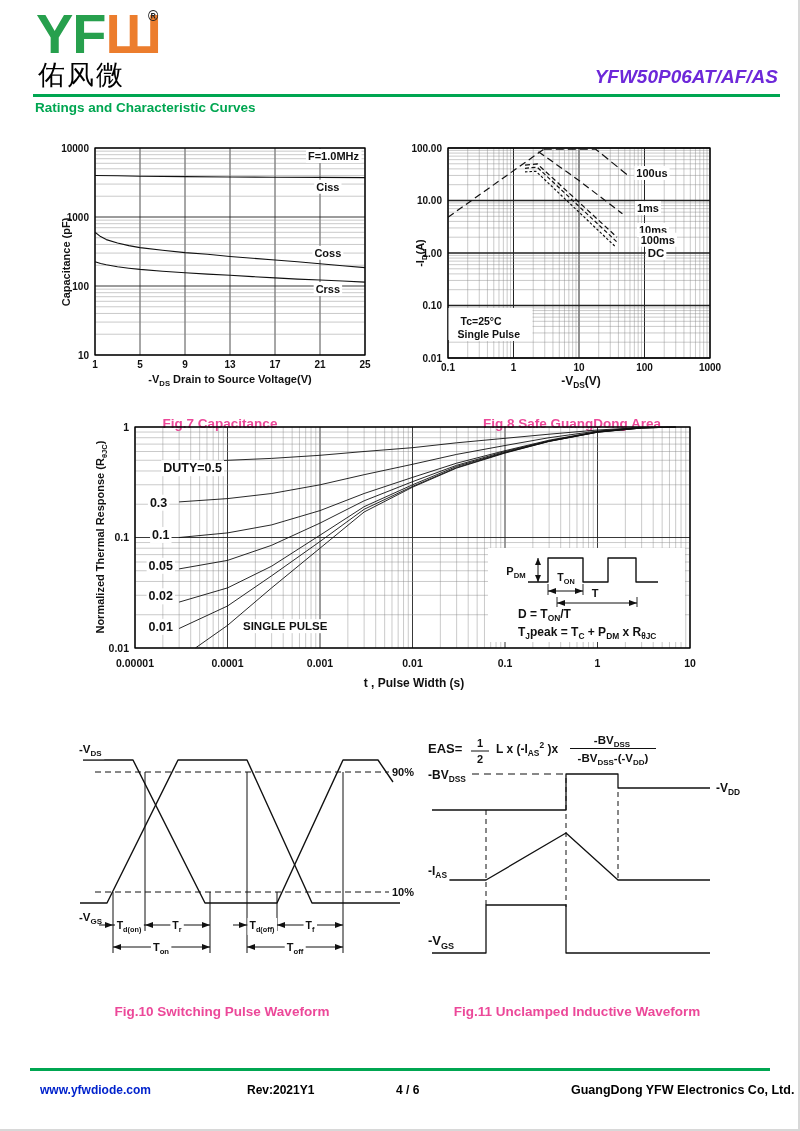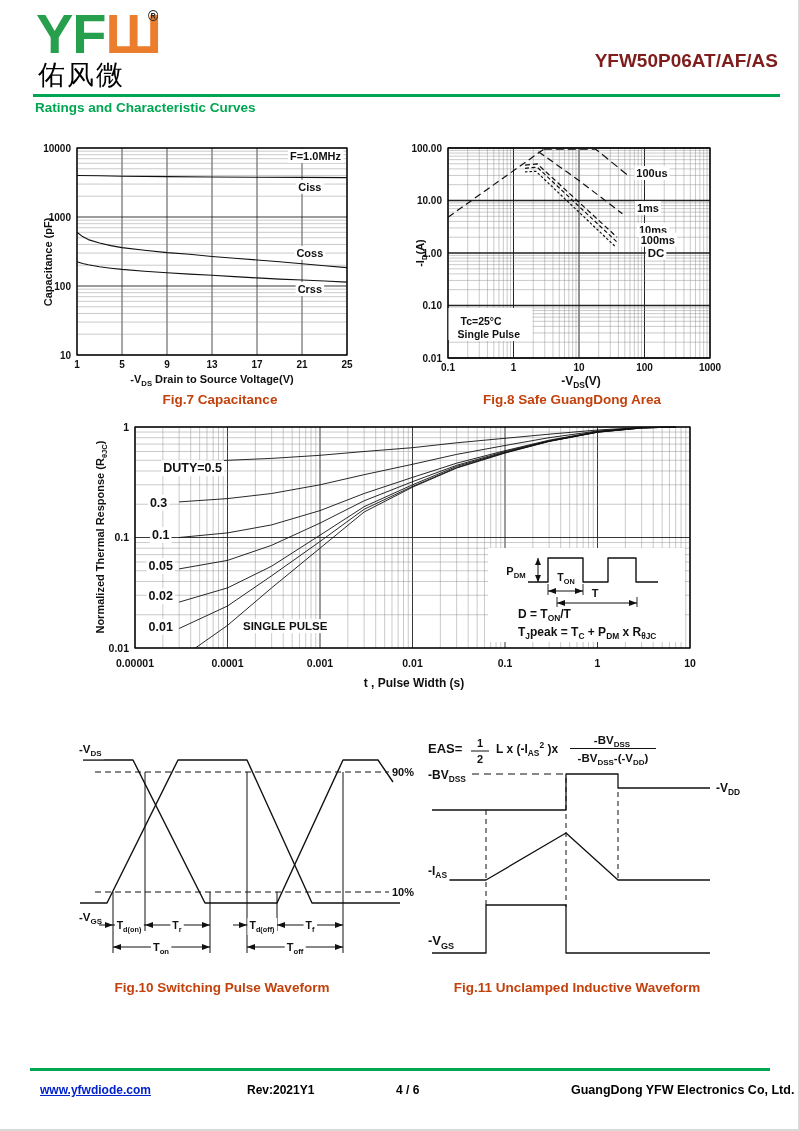--- a/index.html
+++ b/index.html
@@ -4,54 +4,54 @@
 <style>
   html,body{margin:0;padding:0;background:#fff;}
   .page{position:relative;width:800px;height:1131px;background:#fff;overflow:hidden;
         font-family:"Liberation Sans","DejaVu Sans",sans-serif;color:#111;
         border-right:2px solid #d8d8d8;border-bottom:2px solid #d8d8d8;box-sizing:border-box;}
   .logo-en{position:absolute;left:36px;top:6px;font-size:56px;font-weight:bold;line-height:1;letter-spacing:-1px;}
   .logo-en .yf{color:var(--logo-green);}
   .logo-en .w{color:var(--orange);}
   .logo-reg{position:absolute;left:148px;top:8px;font-size:14px;font-weight:bold;color:#222;}
   .logo-cn{position:absolute;left:38px;top:57px;font-size:27px;font-weight:normal;letter-spacing:2px;color:#000;}
-  .part-number{position:absolute;right:20px;top:50px;font-size:19px;font-weight:bold;color:#7f1d1d;}
+  .part-number{position:absolute;right:20px;top:66px;font-size:19px;font-weight:bold;color:#6d28d9;font-style:italic;}
   .rule{position:absolute;height:3px;background:var(--green);}
   .rule.top{left:33px;top:94px;width:747px;}
   .rule.bottom{left:30px;top:1068px;width:740px;}
   .section-title{position:absolute;left:35px;top:100px;font-size:13.5px;font-weight:bold;color:var(--green);}
   figure{margin:0;position:absolute;}
   svg{position:absolute;left:0;top:0;overflow:visible;}
-  .caption{position:absolute;font-size:13.5px;font-weight:bold;text-align:center;color:#c2410c;}
+  .caption{position:absolute;font-size:13.5px;font-weight:bold;text-align:center;color:#ec4899;margin-top:24px;}
   #cap7{left:85px;top:392px;width:270px;}
   #cap8{left:437px;top:392px;width:270px;}
   #cap9{left:90px;top:703px;width:562px;}
   #cap10{left:55px;top:980px;width:334px;}
   #cap11{left:420px;top:980px;width:314px;}
   .footer-item{position:absolute;top:1083px;font-size:12px;font-weight:bold;color:#000;}
-  .footer-link{left:40px;color:var(--blue);text-decoration:underline;cursor:pointer;}
+  .footer-link{left:40px;color:var(--blue);cursor:pointer;}
   .footer-rev{left:223px;margin-left:24px;}
   .footer-page{left:396px;}
   .footer-company{left:523px;font-size:12.5px;margin-left:48px;}
 </style>
 </head>
 <body>
 
 <div class="page" style="--green: #00A651; --logo-green: #27A04D; --orange: #EC7D2D; --blue: #0022CC;">
 
   <div>
     <div class="logo-en"><span class="yf">YF</span><span class="w">Ш</span></div>
     <div class="logo-reg">®</div>
     <div class="logo-cn">佑风微</div>
     <div class="part-number">YFW50P06AT/AF/AS</div>
     <div class="rule top"></div>
     <div class="section-title">Ratings and Characteristic Curves</div>
   </div>
 
-  <figure style="left:22px;top:140px;width:340px;height:270px;">
+  <figure style="left:40px;top:140px;width:340px;height:270px;">
     <svg id="fig7-svg" width="340" height="270">
         <g>
           <line x1="55" y1="8" x2="55" y2="215" stroke="#222" stroke-width="0.8" stroke-dasharray="none"></line>
           <line x1="100" y1="8" x2="100" y2="215" stroke="#222" stroke-width="0.8" stroke-dasharray="none"></line>
           <line x1="145" y1="8" x2="145" y2="215" stroke="#222" stroke-width="0.8" stroke-dasharray="none"></line>
           <line x1="190" y1="8" x2="190" y2="215" stroke="#222" stroke-width="0.8" stroke-dasharray="none"></line>
           <line x1="235" y1="8" x2="235" y2="215" stroke="#222" stroke-width="0.8" stroke-dasharray="none"></line>
           <line x1="280" y1="8" x2="280" y2="215" stroke="#222" stroke-width="0.8" stroke-dasharray="none"></line>
           <line x1="325" y1="8" x2="325" y2="215" stroke="#222" stroke-width="0.8" stroke-dasharray="none"></line>
           <line x1="55" y1="194.2289302991853" x2="325" y2="194.2289302991853" stroke="#888" stroke-width="0.45" stroke-dasharray="none"></line>

